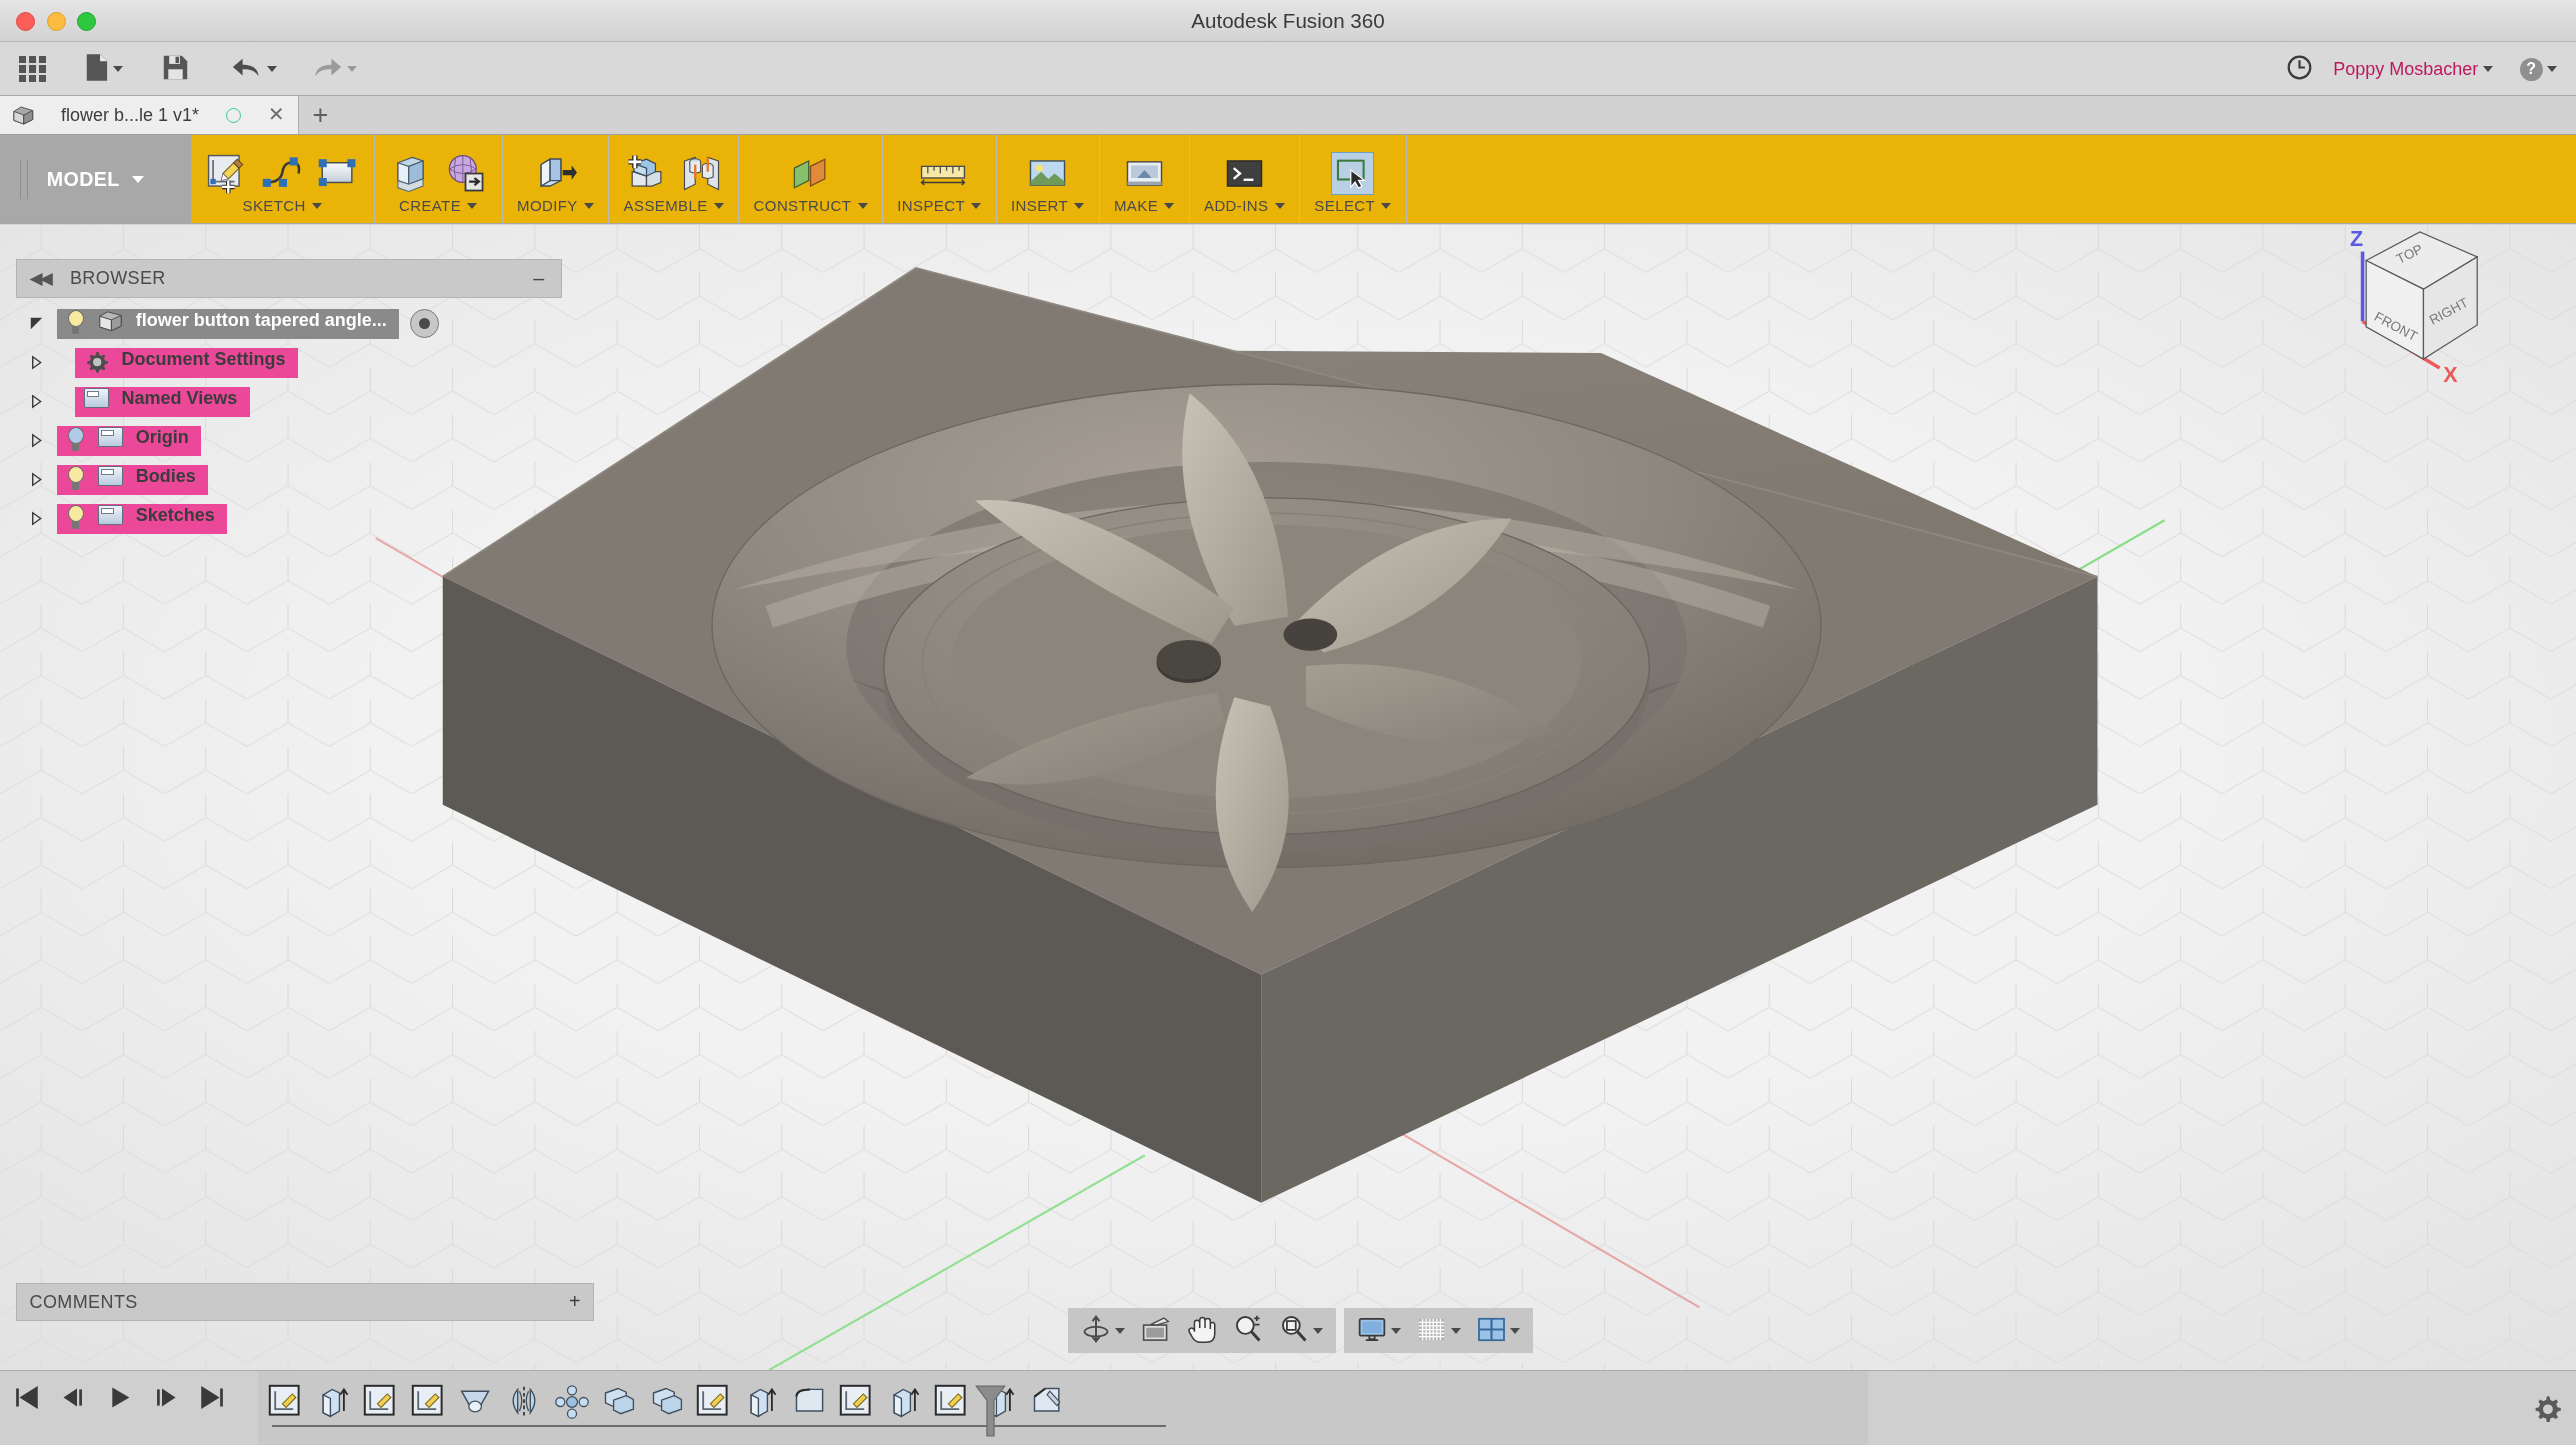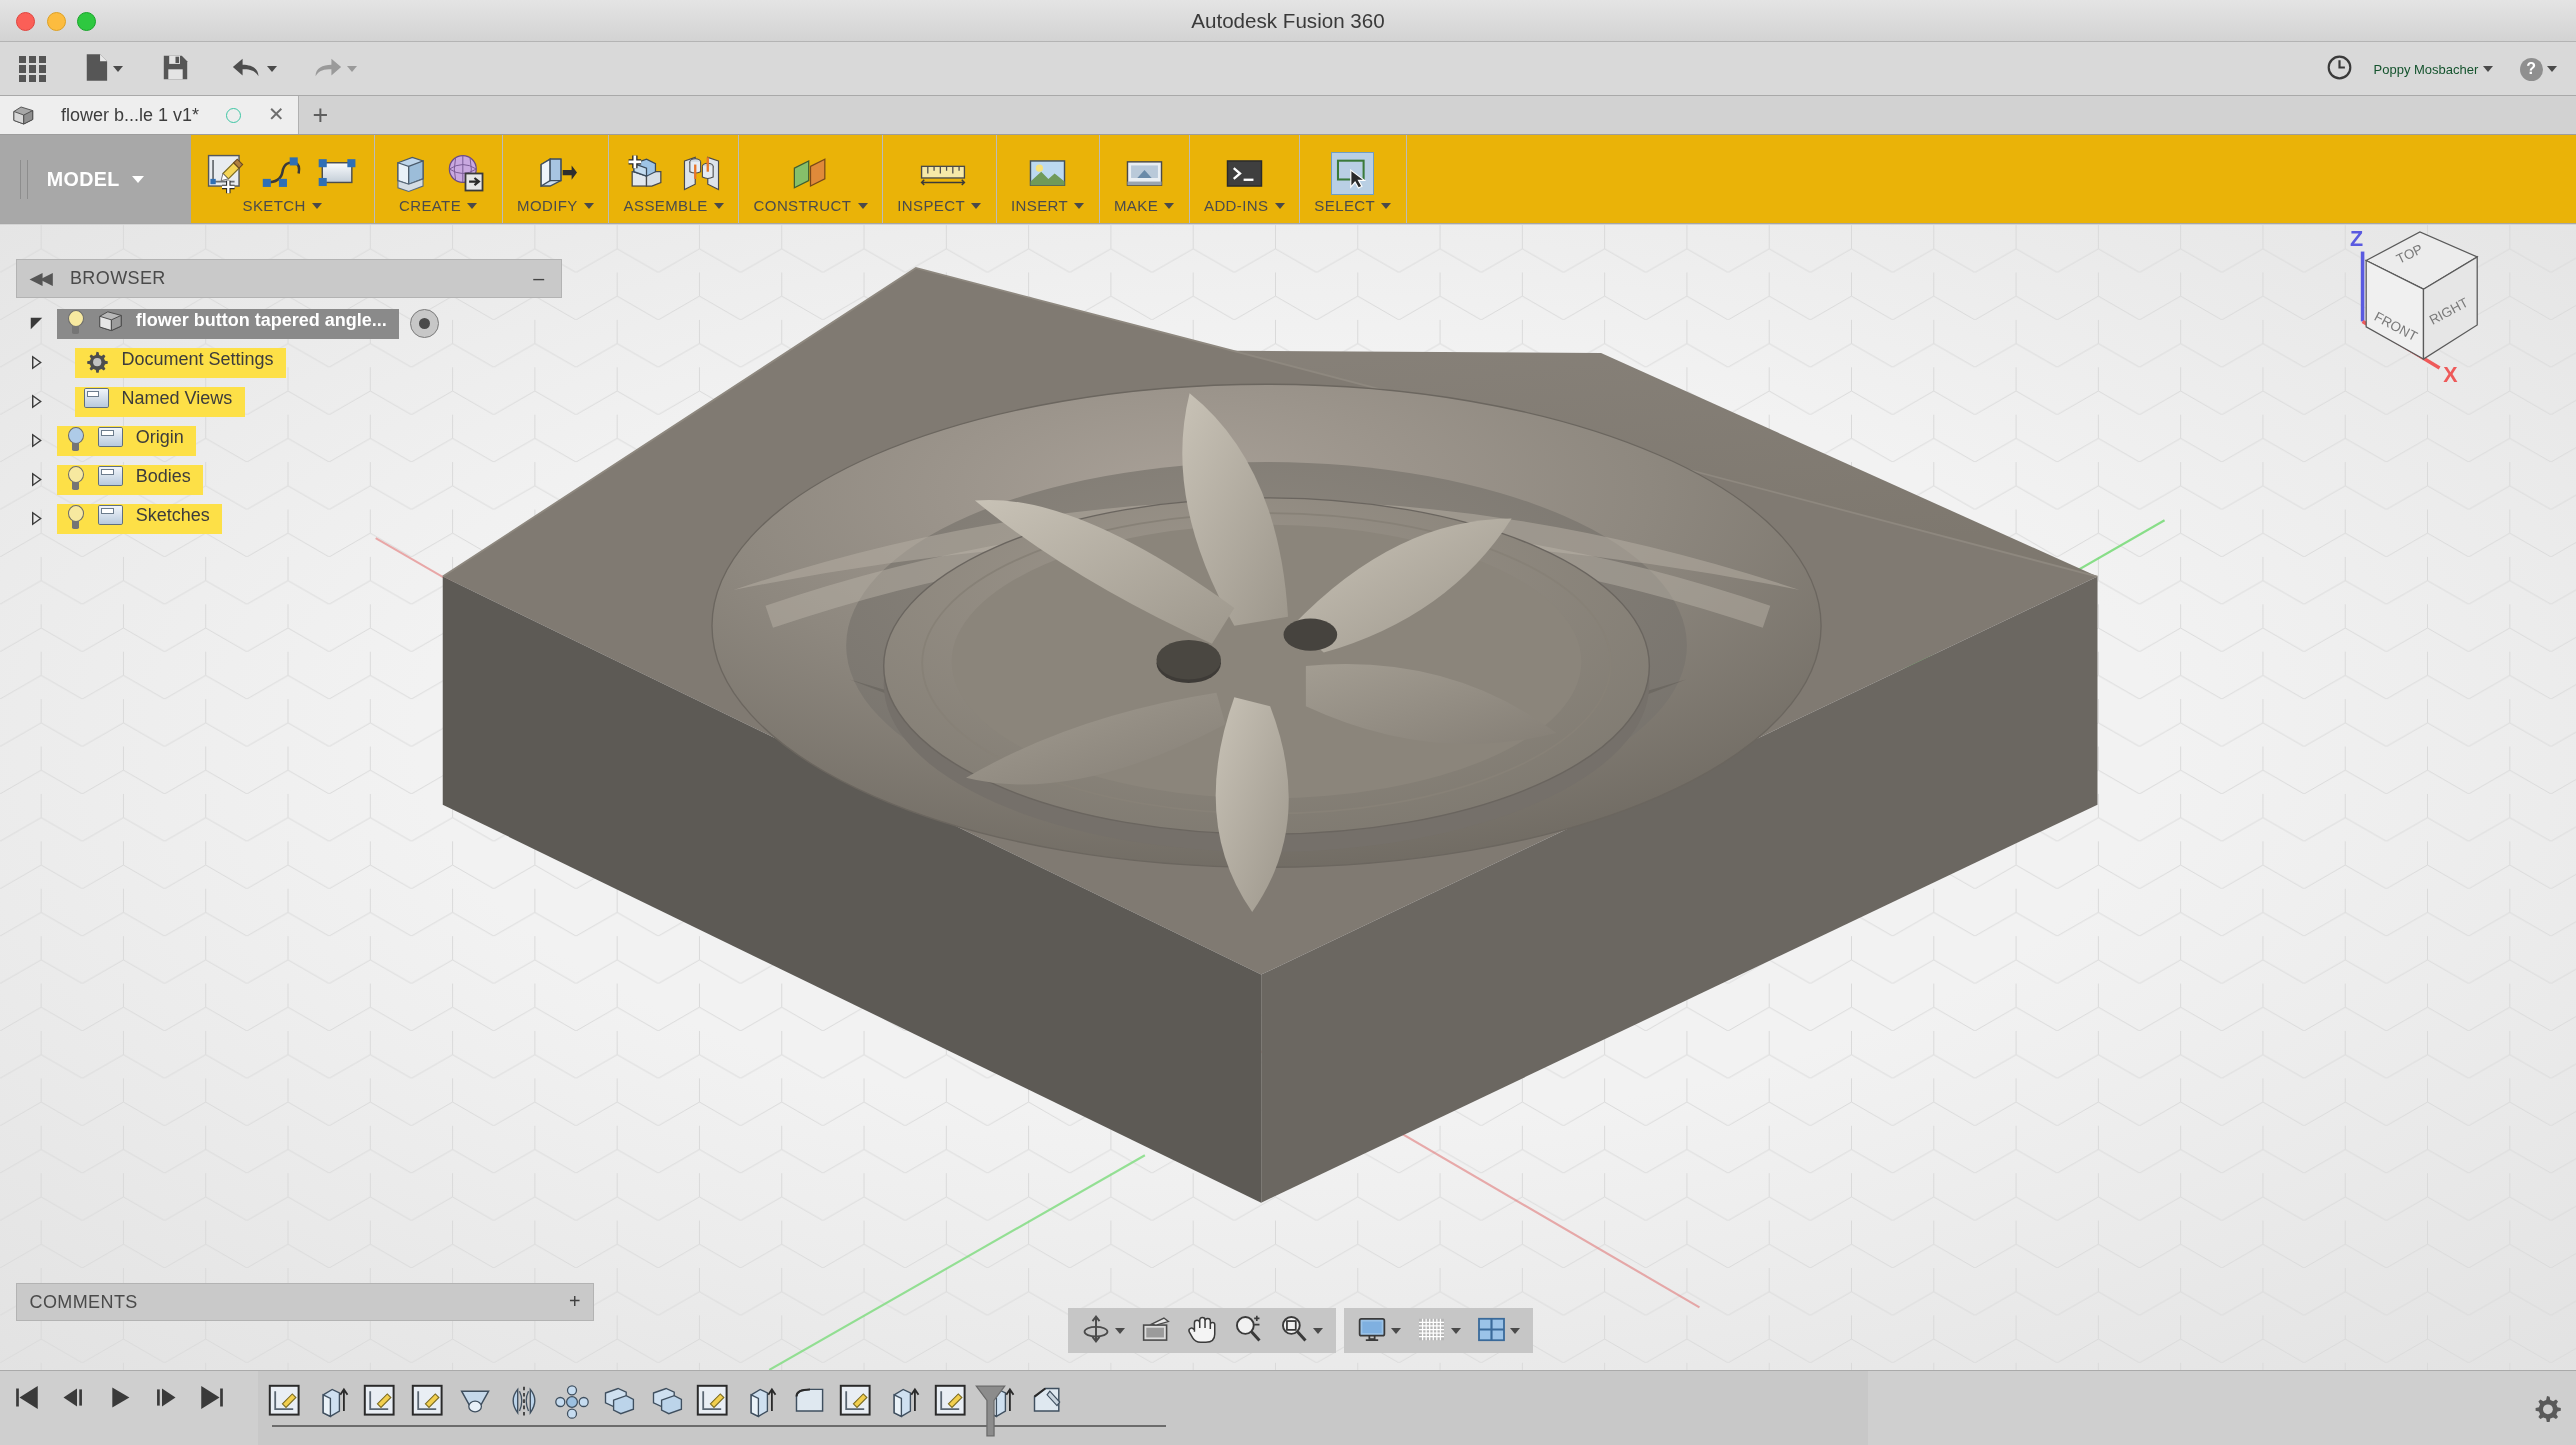--- a/index.html
+++ b/index.html
@@ -24,21 +24,21 @@
     align-items:center; padding-left:12.5px; gap:5.4px; }
   .qat-right { position:absolute; right:12.5px; top:0; height:54px; display:flex;
     align-items:center; gap:14.3px; }
   .qbtn { display:flex; align-items:center; gap:4.5px; padding:4.5px 6.3px; cursor:default; }
   .caret { width:0;height:0;border-left:6.3px solid transparent;border-right:6.3px solid transparent;
     border-top:7.2px solid #4a4a4a; }
   .caret.sm { border-left-width:5.4px;border-right-width:5.4px;border-top-width:6.3px; }
   .grid9 { display:grid; grid-template-columns:repeat(3,7.2px); grid-template-rows:repeat(3,7.2px);
     gap:2.7px; }
   .grid9 i { background:#555; display:block; }
-  .username { font-size:13px; color:#14532d; }
+  .username { font-size:18px; color:#be185d; }
   .helpcirc { width:23px;height:23px;border-radius:50%;background:#8f8f8f;color:#fff;
     font-size:16px; font-weight:bold; display:flex;align-items:center;justify-content:center; }
 
   
   .tabstrip { position:absolute; left:0; top:96px; width:2576px; height:39px;
     background:#d2d2d2; border-bottom:0.9px solid #9d9d9d; display:flex; align-items:stretch; }
   .doctab { display:flex; align-items:center; gap:27px; padding:0 13.4px;
     background:#eeeeee; border-right:0.9px solid #b0b0b0; cursor:default; }
   .doctab .lbl { font-size:18px; color:#3d3d3d; }
   .cube-ico { width:20.6px;height:19px; position:relative; }
@@ -73,21 +73,21 @@
   .browser-hdr .t { font-size:18px; color:#4a4a4a; letter-spacing:0.4px; }
   .minus { margin-left:auto; width:19.7px;height:19.7px; display:flex;align-items:center;
     justify-content:center; color:#444; font-size:19.7px; line-height:1;}
   .tree { position:absolute; left:16px; top:304px; width:555px; }
   .trow { display:flex; align-items:center; height:39px; gap:0; }
   .arrow { width:41px; display:flex; align-items:center; justify-content:center;
     font-size:15px; color:#4a4a4a; cursor:default; }
   .rowbg { display:flex; align-items:flex-start; gap:12.5px; padding:1.8px 12.5px 1.8px 9px;
     height:30px; cursor:default; }
   .rowbg.root { background:#8a8a8a; }
-  .rowbg.child { background:#fde047; }
+  .rowbg.child { background:#ec4899;font-weight:bold; }
   .rowbg .lbl { font-size:18px; color:#3c3c3c; white-space:nowrap; }
   .rowbg.root .lbl { color:#ffffff; font-weight:bold; }
   .eyeball { width:29px;height:29px;border-radius:50%;background:#c7c7c7;
     border:1.8px solid #7b7b7b; display:flex;align-items:center;justify-content:center;
     margin-left:10.7px; cursor:default;}
   .eyeball i { width:11.6px;height:11.6px;border-radius:50%;background:#4a4a4a;display:block; }
 
   
   .bulb { width:19.7px;height:25px; position:relative; }
   .bulb .g { position:absolute; left:1.8px; top:0; width:16px;height:17px;border-radius:50%;

